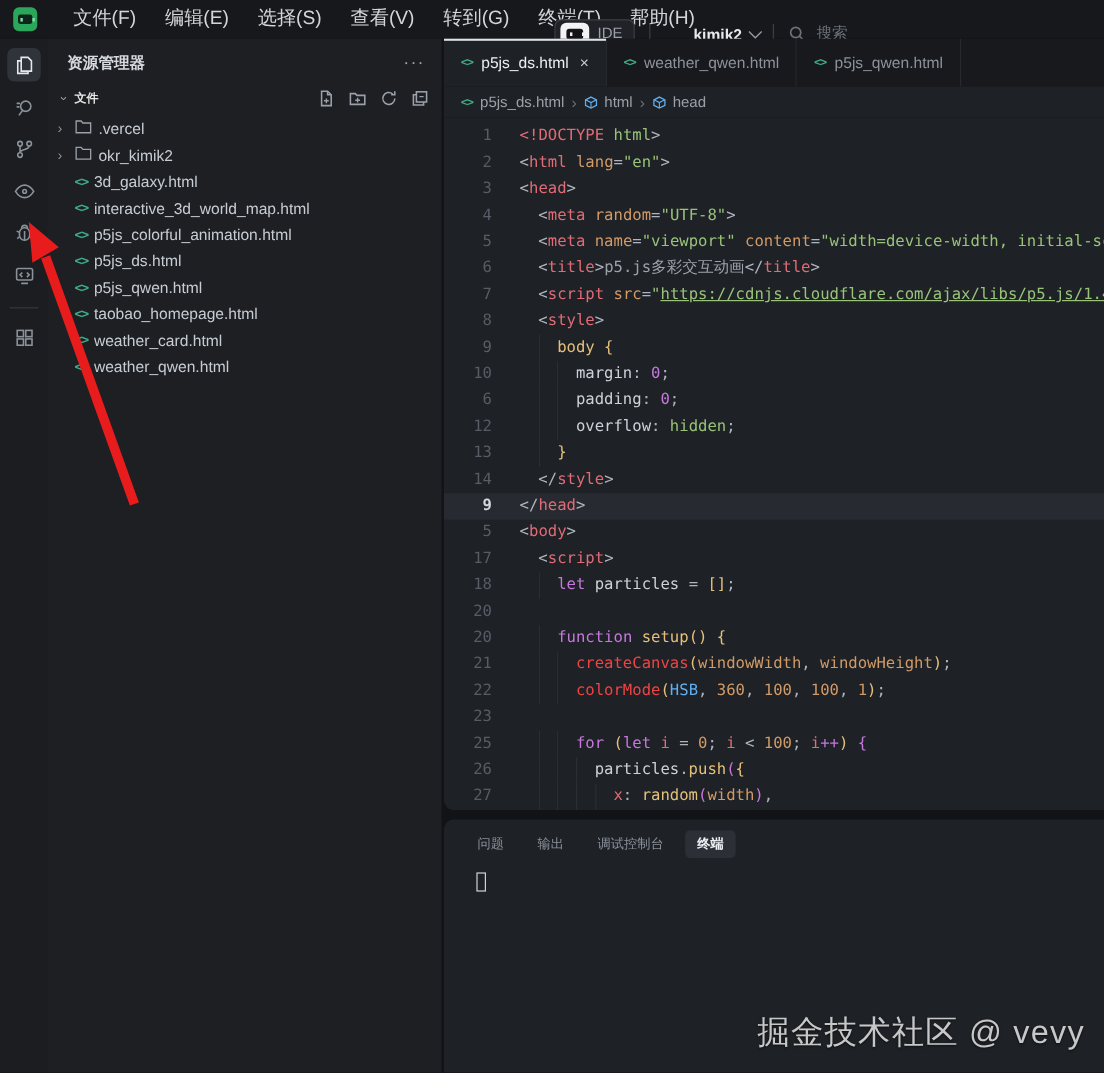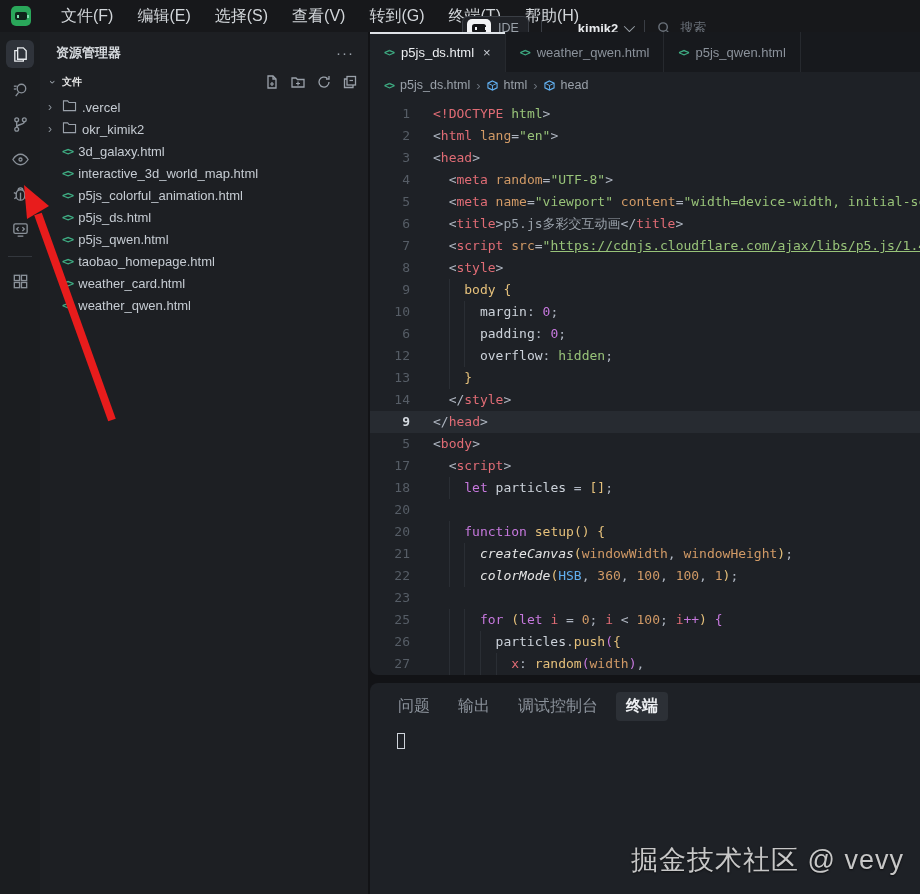--- a/index.html
+++ b/index.html
@@ -78,29 +78,29 @@
     font-family:"DejaVu Sans Mono", monospace; font-size:13px; }
   .code-line { display:flex; height:22px; line-height:22px; white-space:pre; }
   .code-line.active { background:#272b31; }
   .ln { width:40px; text-align:right; color:#565d66; flex:none; user-select:none; }
   .code-line.active .ln { color:#d3d8de; font-weight:bold; }
   .lc { padding-left:23px; white-space:pre; }
   .ig { display:inline-block; width:2ch; height:22px; vertical-align:top; }
   .igb { box-shadow:inset 1px 0 0 #2a2e34; }
   .c-p { color:#aeb5c0; } .c-tag { color:#e06c75; } .c-attr { color:#d19a66; }
   .c-str { color:#98c379; } .c-url { color:#98c379; text-decoration:underline; }
-  .c-kw { color:#c678dd; } .c-fn { color:#e5c07b; } .c-call { color:#e5e5e5;font-style:italic; }
+  .c-kw { color:#c678dd; } .c-fn { color:#e5c07b; } .c-call { color:#ef4444; }
   .c-num { color:#d19a66; } .c-var { color:#d19a66; } .c-var2 { color:#e06c75; }
   .c-const { color:#61afef; } .c-com { color:#5d6570; } .c-txt { color:#9aa2ab; }
   .c-plain { color:#ccd2da; }
 
   .panel-gap { height:8px; }
   .terminal-island { flex:1; background:#1e2126; border-radius:8px 0 0 0; position:relative; }
   .term-tabs { display:flex; align-items:center; gap:8px; padding:9px 0 4px 18px; }
-  .term-tab { font-size:16px; color:#8b929b; padding:4px 10px; border-radius:4px; }
+  .term-tab { font-size:11px; color:#8b929b; padding:4px 10px; border-radius:4px; }
   .term-tab.active { color:#eef0f3; font-weight:bold; background:#2c3036; }
   .term-line { font-family:"DejaVu Sans Mono", monospace; font-size:13px; color:#ced3da;
     padding:8px 0 0 20px; display:flex; align-items:center; }
   .term-cursor { display:inline-block; width:8px; height:16px; border:1px solid #ced3da; margin-left:7px; }
 
   .watermark { position:absolute; right:16px; bottom:16px; font-size:27px; color:#c7c7c7;
     font-weight:500; letter-spacing:1px; text-shadow:0 1px 2px rgba(0,0,0,.6); }
 
   .arrow-overlay { position:absolute; left:0; top:0; width:920px; height:894px; pointer-events:none; z-index:60; }
 </style>

